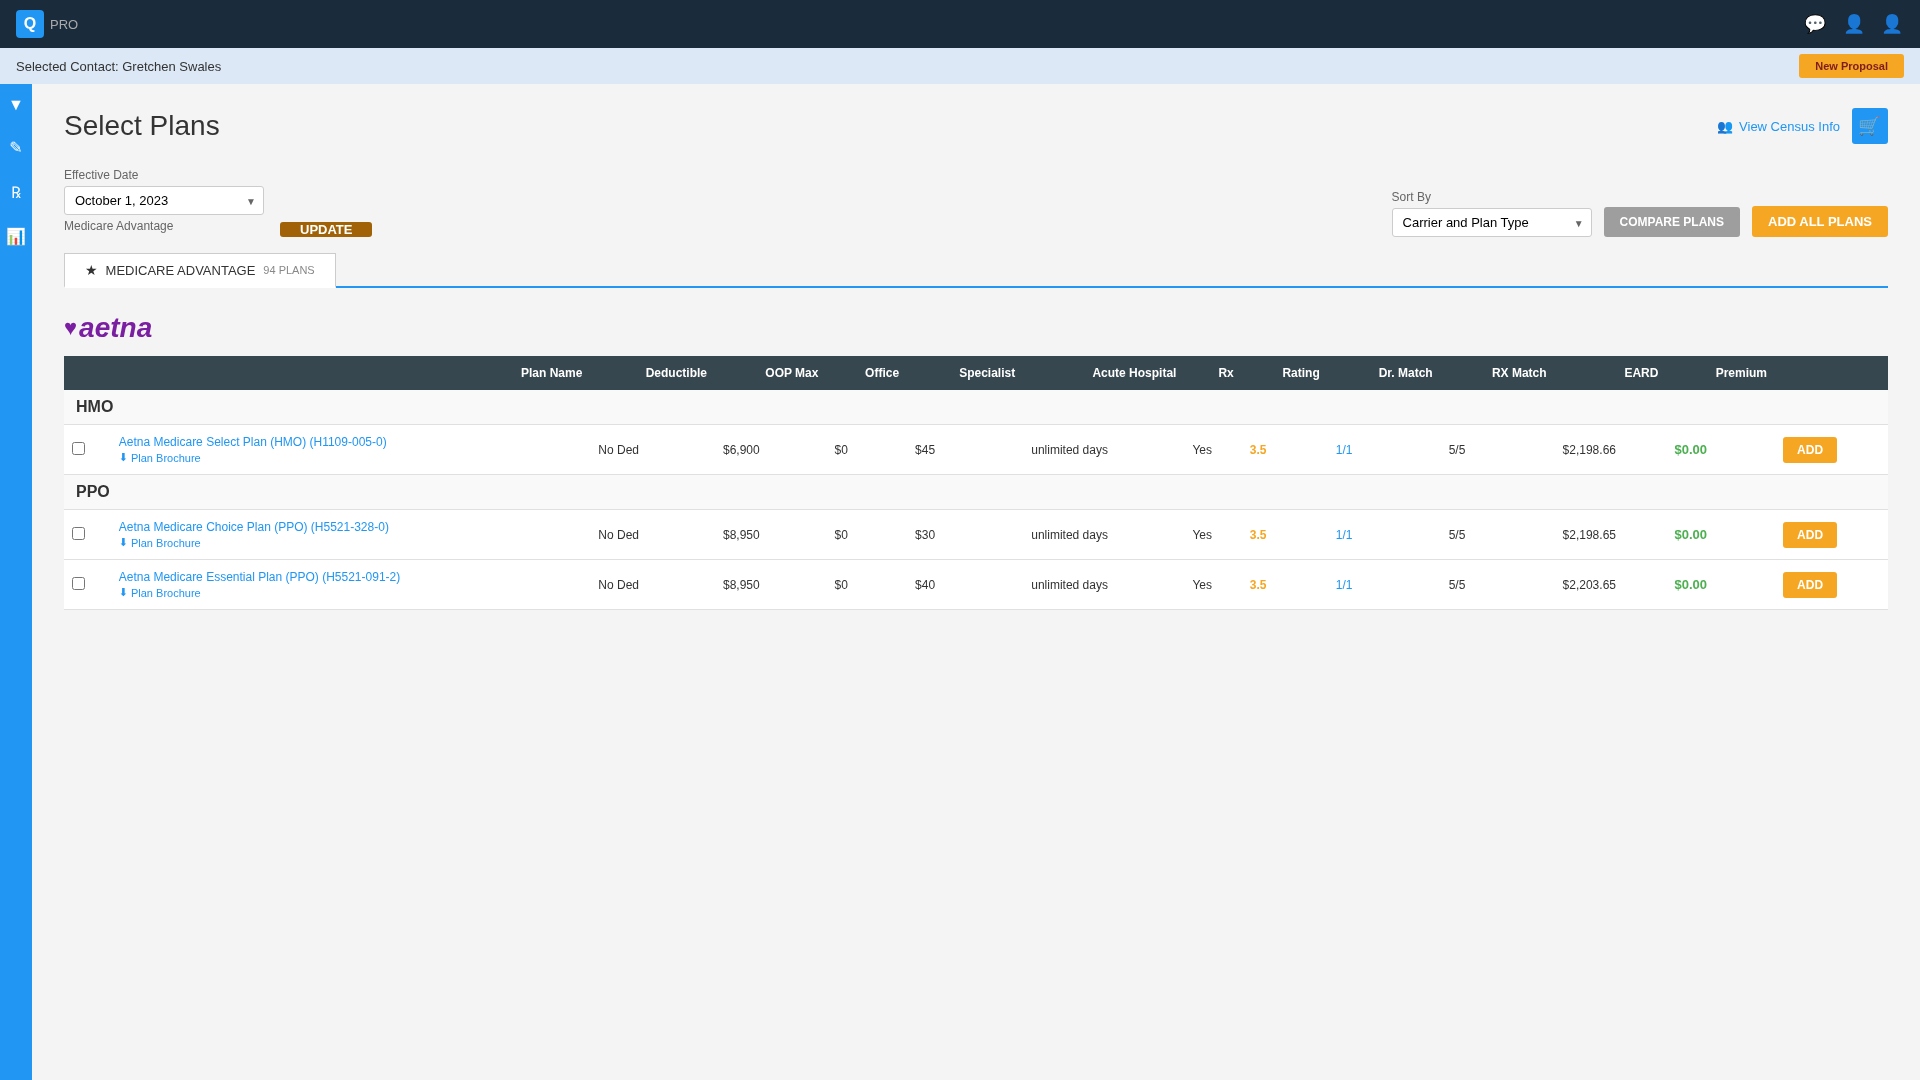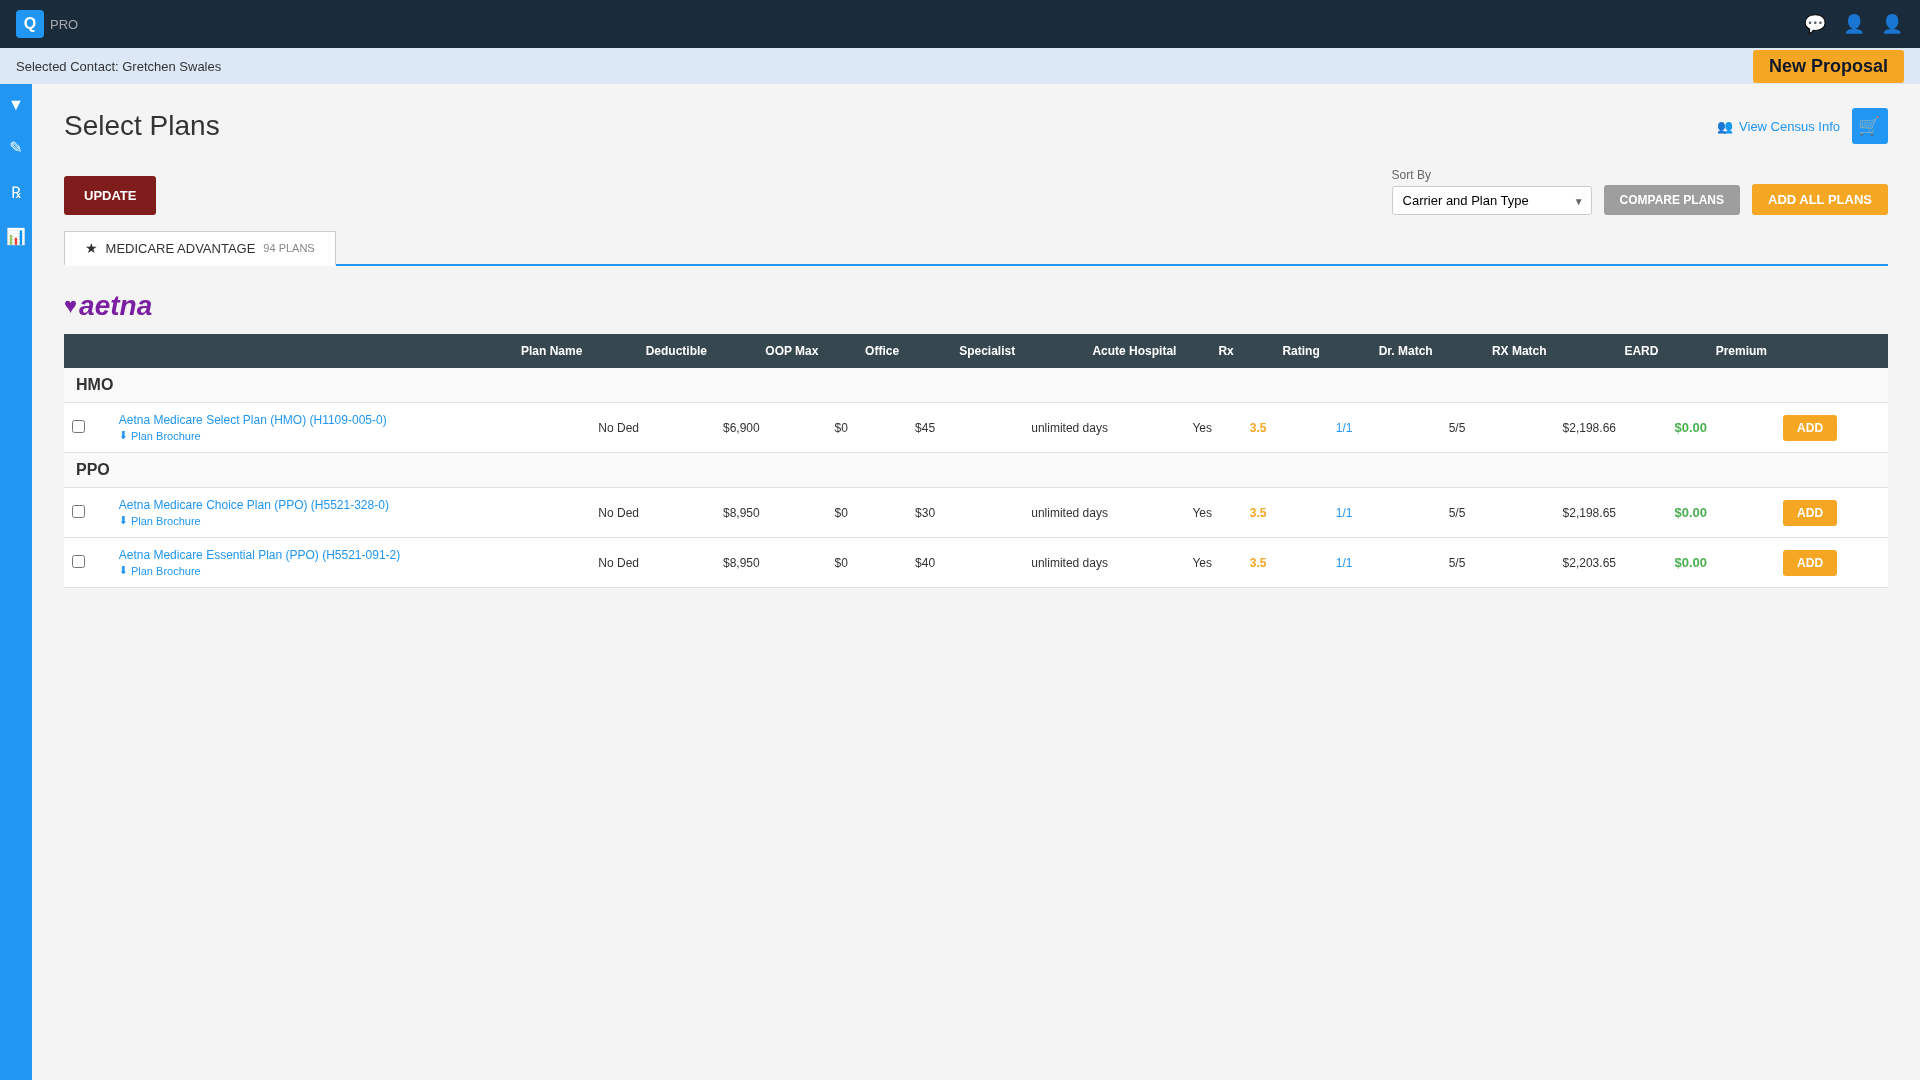--- a/index.html
+++ b/index.html
@@ -70,24 +70,24 @@
       height: 36px;
       display: flex;
       align-items: center;
       padding: 0 16px;
       font-size: 13px;
       color: #333;
       justify-content: space-between;
     }
     .new-proposal-btn {
       background: #f5a623;
-      color: #0f172a;
+      color: #7f1d1d;
       border: none;
       padding: 6px 16px;
-      font-size: 18px;
+      font-size: 11px;
       font-weight: bold;
       cursor: pointer;
       border-radius: 3px;
     }
 
     
     .main-layout {
       display: flex;
       height: calc(1080px - 84px);
     }
@@ -182,24 +182,24 @@
       content: '▼';
       position: absolute;
       right: 8px;
       top: 50%;
       transform: translateY(-50%);
       font-size: 10px;
       color: #666;
       pointer-events: none;
     }
     .update-btn {
-      background: #7f1d1d;
+      background: #a16207;
       color: white;
       border: none;
-      padding: 12px 20px;
+      padding: 0 20px;
       font-size: 13px;
       cursor: pointer;
       border-radius: 3px;
       font-weight: bold;
     }
     .sort-group {
       margin-left: auto;
       display: flex;
       align-items: flex-end;
       gap: 12px;
@@ -397,20 +397,29 @@
       <div style="display:flex; align-items:center; gap:12px;">
         <div class="view-census-link">
           <span>👥</span>
           <span>View Census Info</span>
         </div>
         <div class="cart-icon-btn">🛒</div>
       </div>
     </div>
 
     <div class="filters-row">
+      <div class="filter-group">
+        <span class="filter-label">Effective Date</span>
+        <div class="select-wrapper">
+          <select class="filter-select">
+            <option>October 1, 2023</option>
+          </select>
+        </div>
+        <span class="plan-type-label">Medicare Advantage</span>
+      </div>
       <button class="update-btn">UPDATE</button>
 
       <div class="sort-group">
         <div class="filter-group">
           <span class="filter-label">Sort By</span>
           <div class="select-wrapper">
             <select class="filter-select">
               <option>Carrier and Plan Type</option>
             </select>
           </div>

